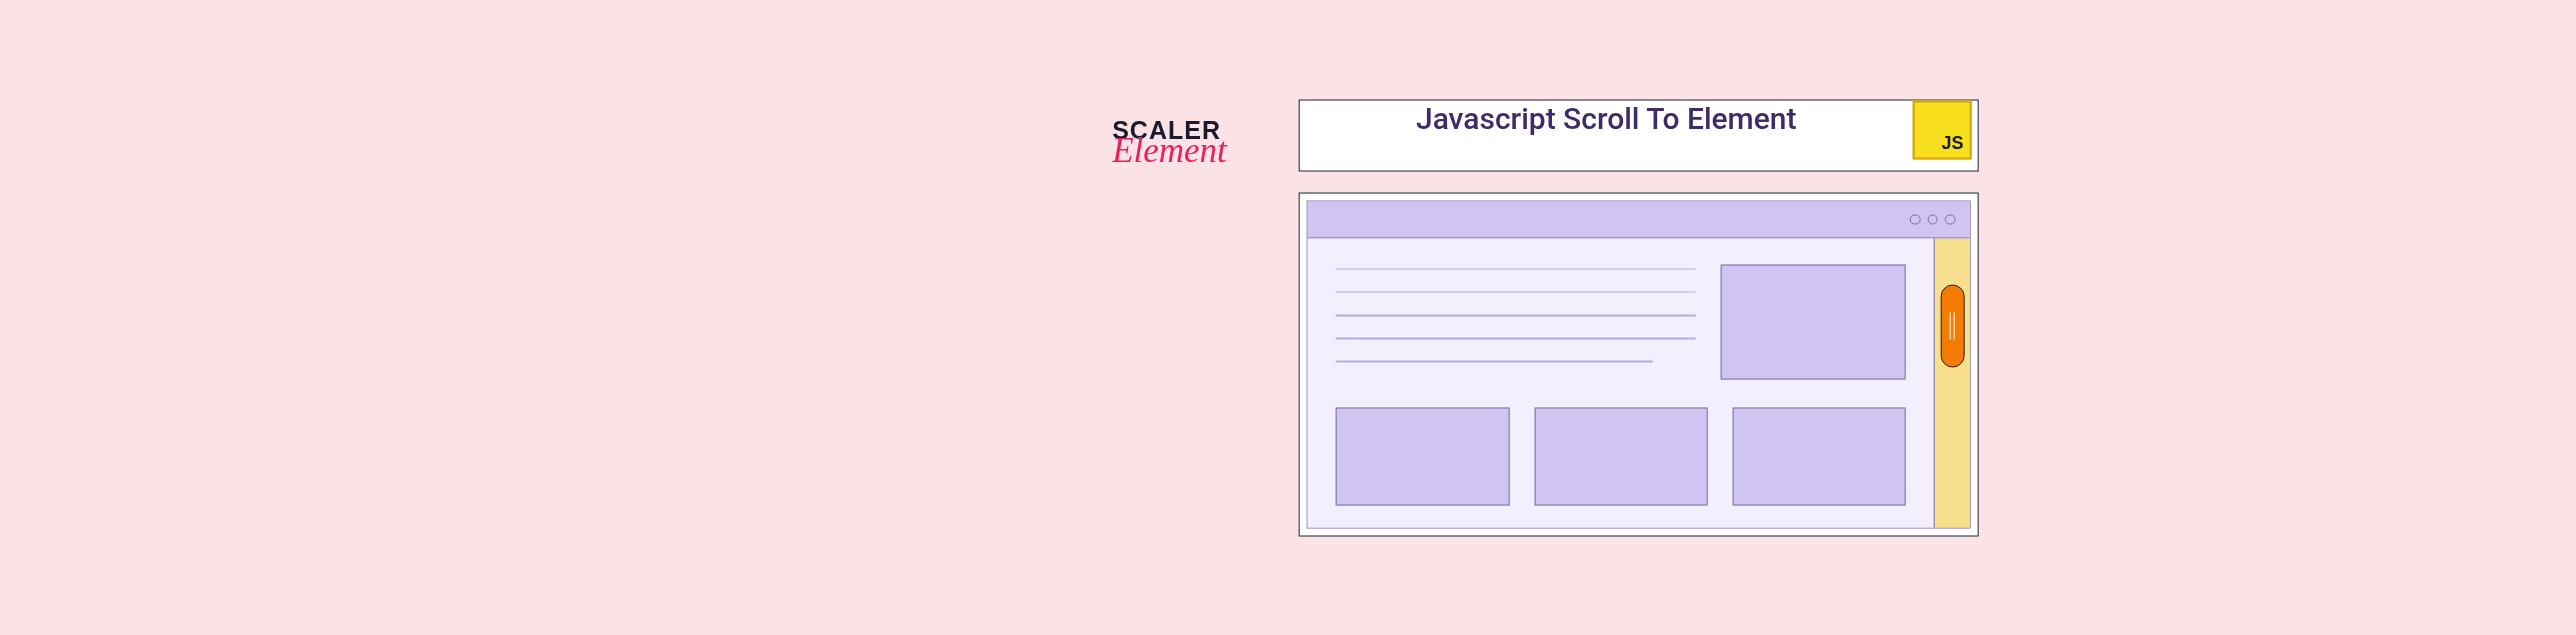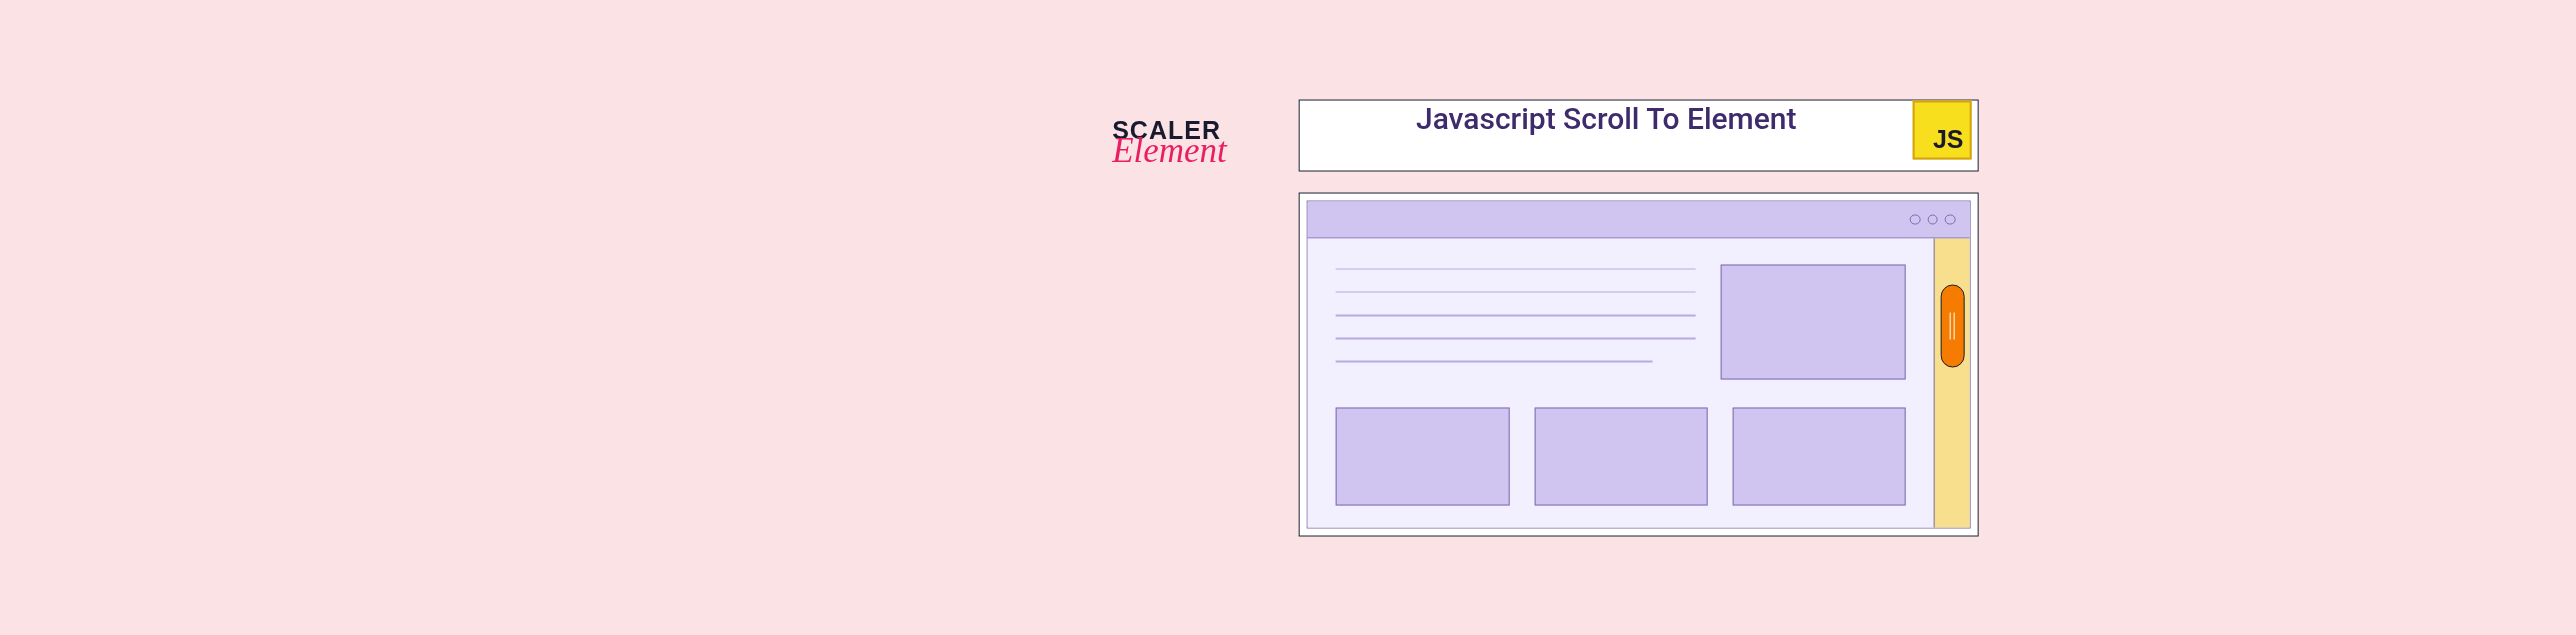--- a/index.html
+++ b/index.html
@@ -65,21 +65,21 @@
   height: 59px;
   background: #f7df1e;
   border: 2.1px solid #d4a017;
   display: flex;
   align-items: flex-end;
   justify-content: flex-end;
   padding: 4.1px 6.2px;
   margin-right: 6.2px;
 }
 .js-badge-text {
-  font-size: 25px;
+  font-size: 18px;
   font-weight: 700;
   color: #1a1a2e;
   font-family: Arial, sans-serif;
 }
 .browser-window {
   width: 680px;
   background: #fff;
   border: 1.5px solid #1a1a2e;
   padding: 7.2px;
   display: flex;

